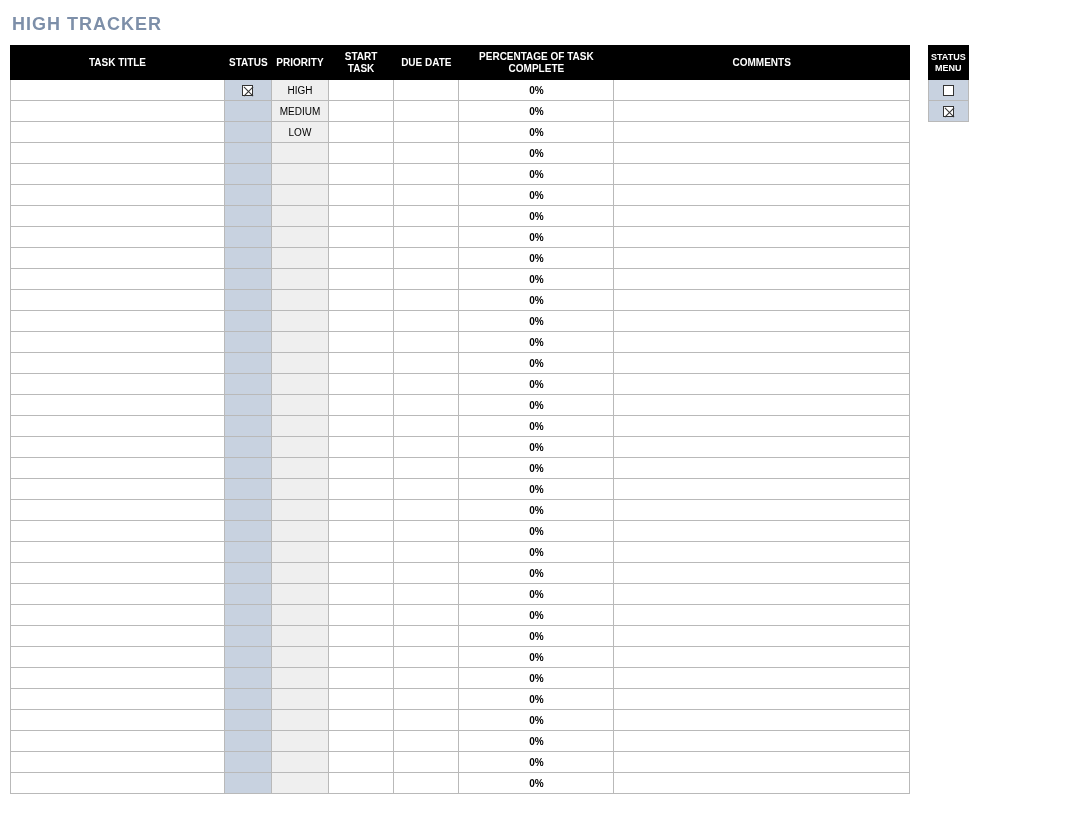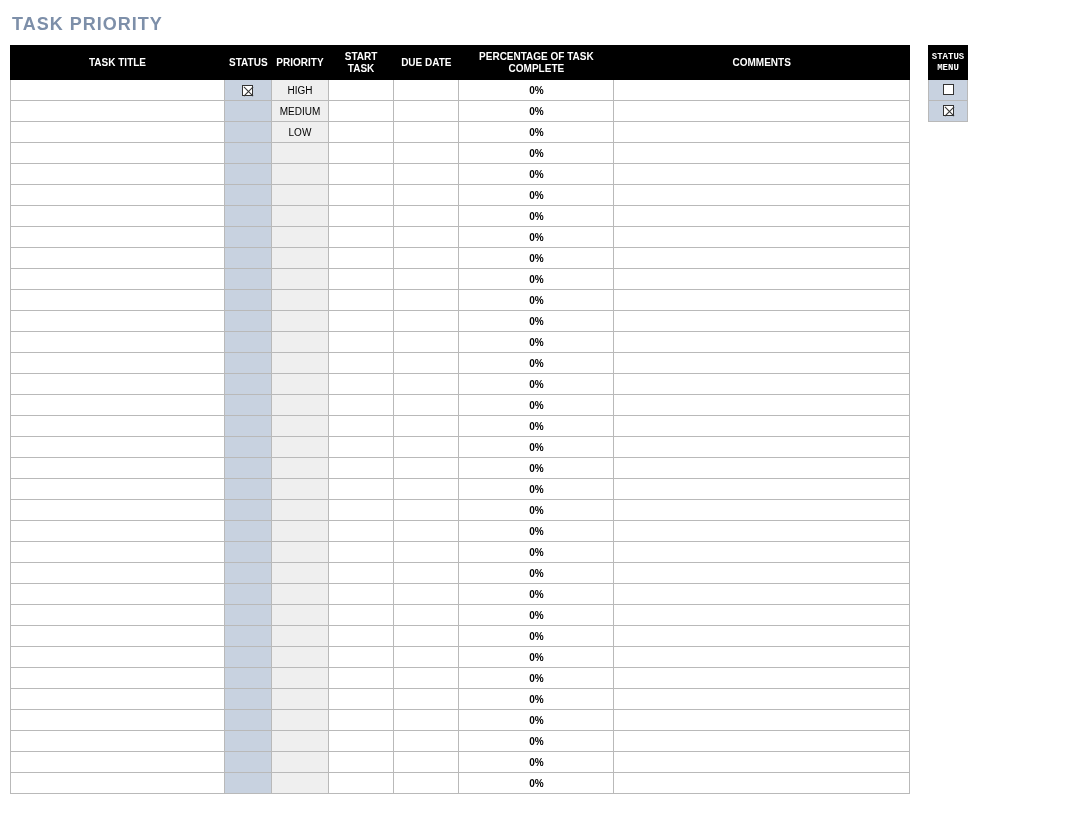--- a/index.html
+++ b/index.html
@@ -58,21 +58,20 @@
   td.status-cell   { background: #c8d2e0; }
   td.priority-cell { background: #efefef; }
   td.percent-cell  { font-weight: 700; }
   tr.total td.percent-cell { background: #8fa4bf; color:#000; }
   tr.total td { border:1px solid #b9b9b9; }
 
   .menus { display:flex; gap:10px; }
   table.menu {
     border-collapse: collapse;
     width: 40px;
-    font-family: Liberation Mono, monospace;
   }
   table.menu th {
     background:#000; color:#fff; font-size:9px; font-weight:700;
     text-align:center; padding:3px 2px; line-height:1.2; height:34px;
     border:1px solid #000;
   }
   table.menu td {
     border:1px solid #b9b9b9;
     background:#c8d2e0;
     height:21px; font-size:10px; text-align:center;
@@ -86,21 +85,21 @@
   }
   .cbox.checked::before, .cbox.checked::after {
     content:""; position:absolute; background:#333; width:1px; height:13px; left:5px; top:-1px;
   }
   .cbox.checked::before { transform: rotate(45deg); }
   .cbox.checked::after  { transform: rotate(-45deg); }
 </style>
 </head>
 <body>
 
-<div class="title">TASK PRIORITY</div>
+<div class="title">HIGH TRACKER</div>
 
 <div class="layout">
 
   <table class="main">
     <thead>
       <tr>
         <th class="col-title">TASK TITLE</th>
         <th class="col-status">STATUS</th>
         <th class="col-priority">PRIORITY</th>
         <th class="col-start">START TASK</th>

